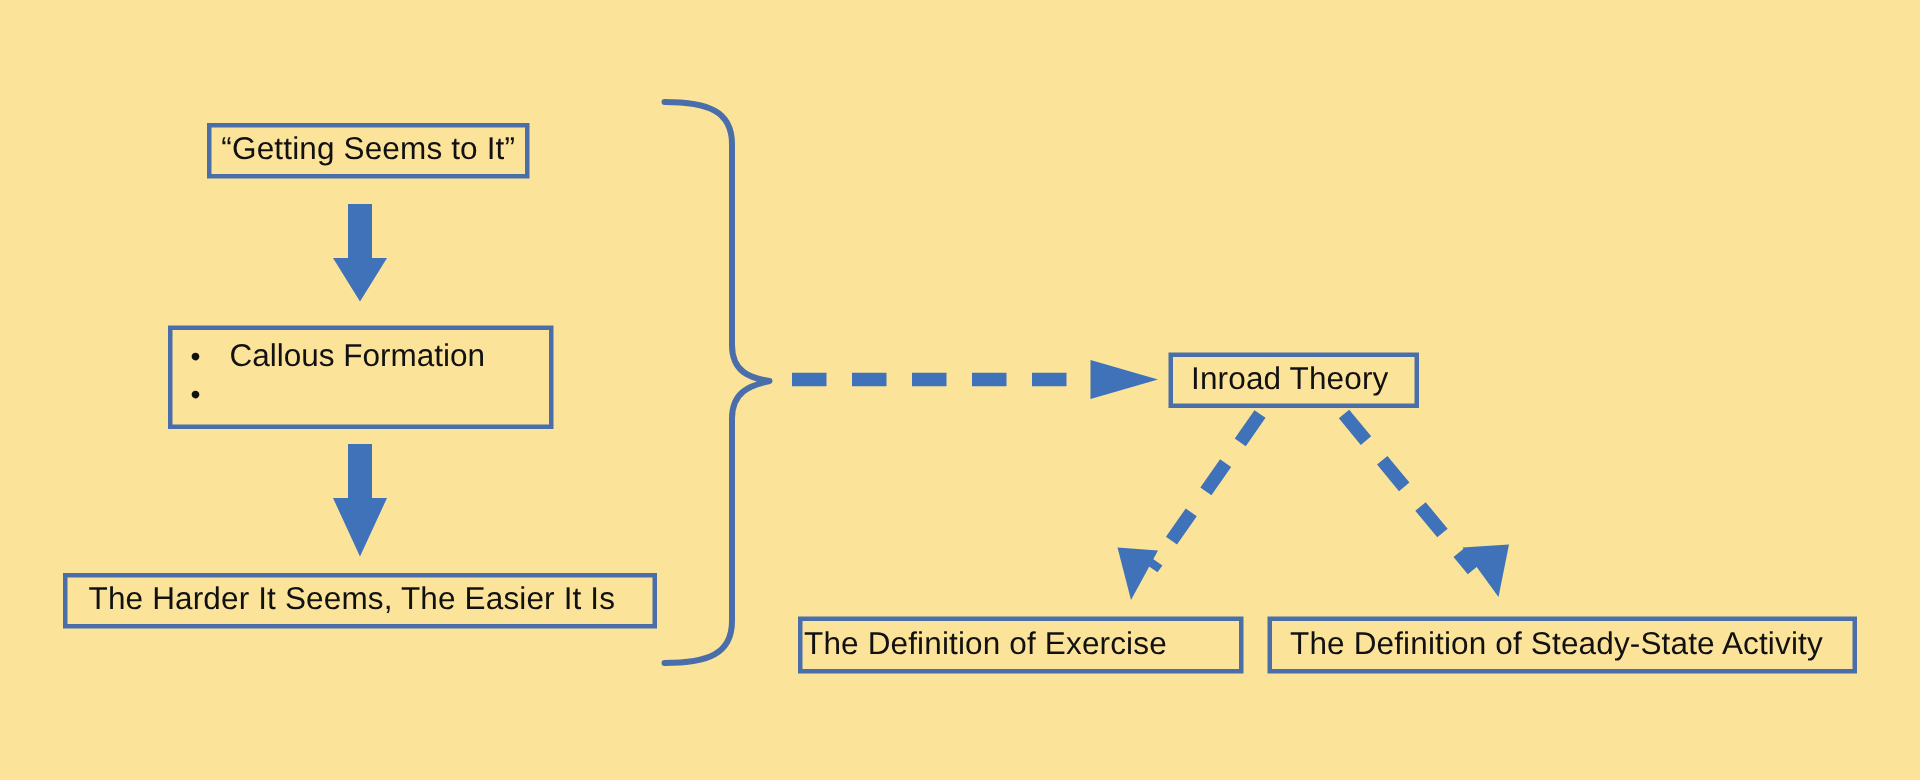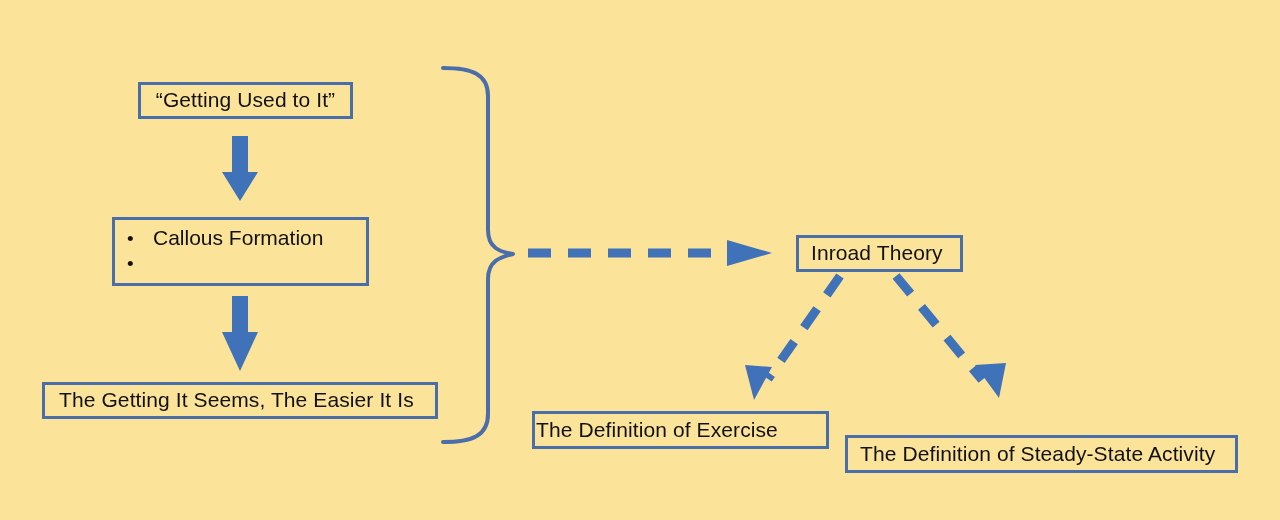--- a/index.html
+++ b/index.html
@@ -61,31 +61,31 @@
     text-align: left;
   }
   .bullet-text { font-size: 21px; color: #111111; }
 
   #node-harder {
     left: 42px; top: 382px; width: 396px; height: 37px;
   }
   #node-harder .node-label { padding: 0 14px; }
 
   #node-inroad {
-    left: 779px; top: 235px; width: 167px; height: 37px; margin-left: 17px;
+    left: 779px; top: 235px; width: 167px; height: 37px;
   }
   #node-inroad .node-label { padding: 0 12px; }
 
   #node-exercise {
     left: 532px; top: 411px; width: 297px; height: 38px;
   }
   #node-exercise .node-label { padding: 0 1px; }
 
   #node-steady-state {
-    left: 845px; top: 435px; width: 393px; height: 38px;
+    left: 845px; top: 411px; width: 393px; height: 38px;
   }
   #node-steady-state .node-label { padding: 0 12px; }
 
   
   #connectors {
     position: absolute;
     left: 0; top: 0;
     width: 1280px; height: 520px;
     pointer-events: none;
   }
@@ -140,35 +140,35 @@
       <polygon class="dash-head" points="772,367 754,400 745,365"></polygon>
     </g>
 
     <g>
       <line class="dashed-line" x1="896" y1="276" x2="982" y2="380"></line>
       <polygon class="dash-head" points="975,365 999,398 1006,363"></polygon>
     </g>
   </svg>
 
   <div class="node centered" id="node-getting-used">
-    <span class="node-label">“Getting Used to It”</span>
+    <span class="node-label">“Getting Seems to It”</span>
   </div>
 
   <div class="node" id="node-mechanisms">
     <div class="bullet-row">
       <span class="bullet-dot">•</span>
       <span class="bullet-text">Callous Formation</span>
     </div>
     <div class="bullet-row">
       <span class="bullet-dot">•</span>
     </div>
   </div>
 
   <div class="node" id="node-harder">
-    <span class="node-label">The Getting It Seems, The Easier It Is</span>
+    <span class="node-label">The Harder It Seems, The Easier It Is</span>
   </div>
 
   <div class="node" id="node-inroad">
     <span class="node-label">Inroad Theory</span>
   </div>
 
   <div class="node" id="node-exercise">
     <span class="node-label">The Definition of Exercise</span>
   </div>
 

